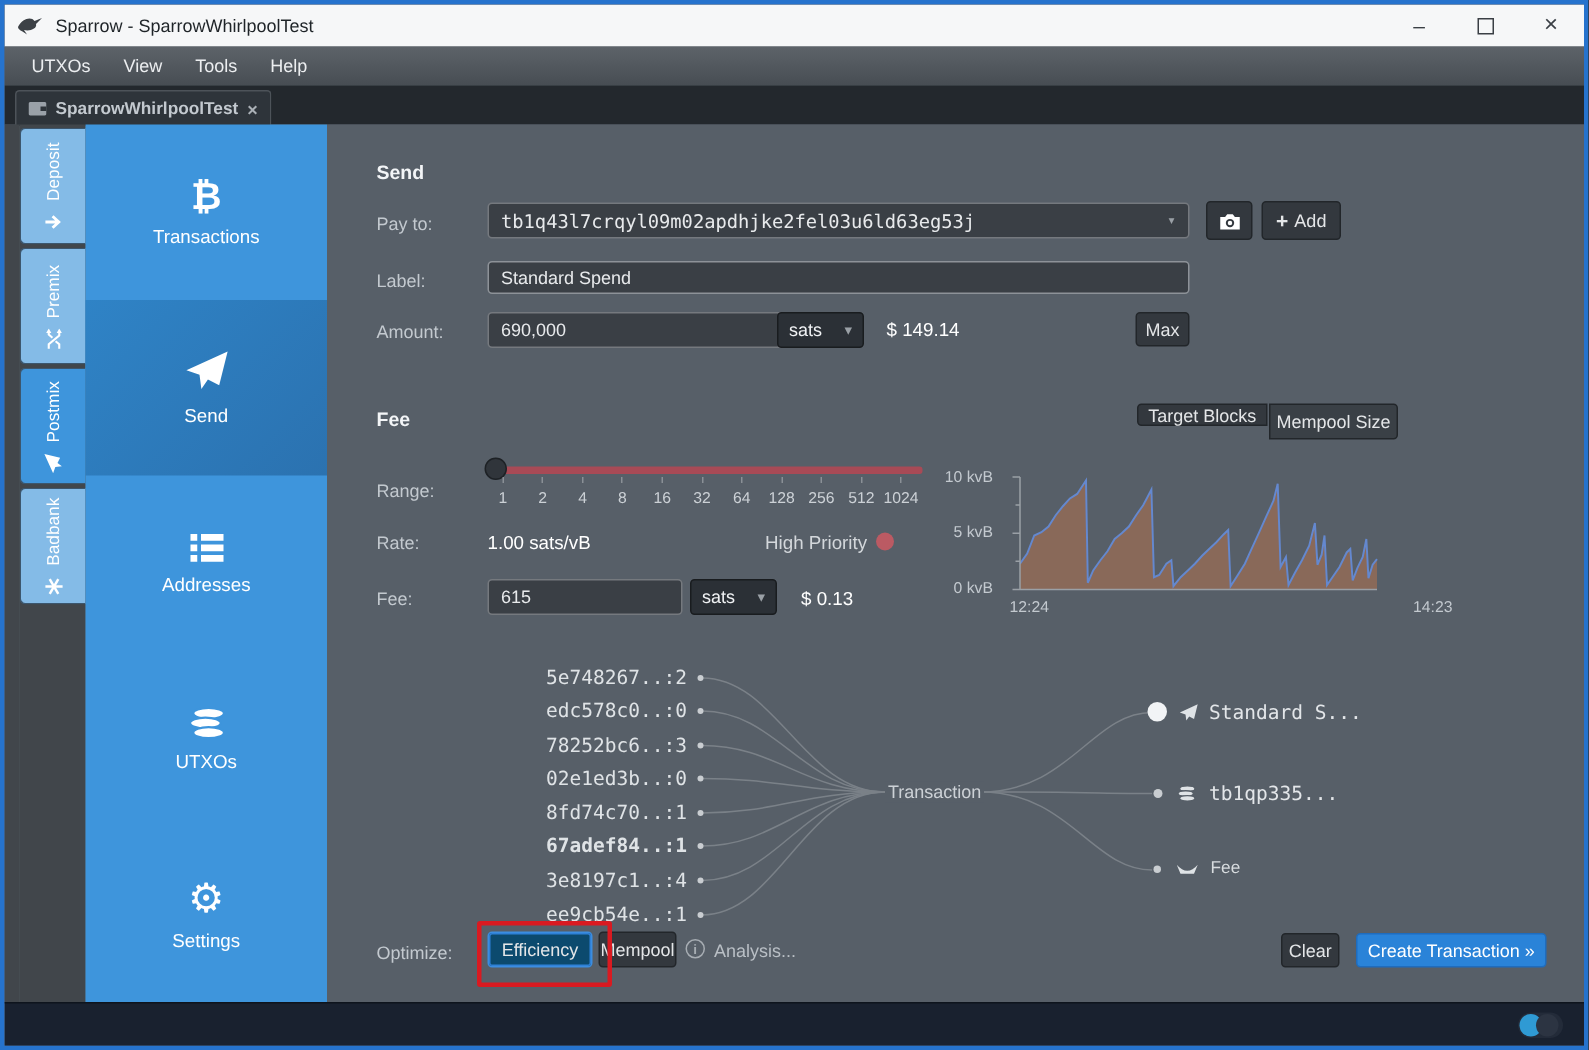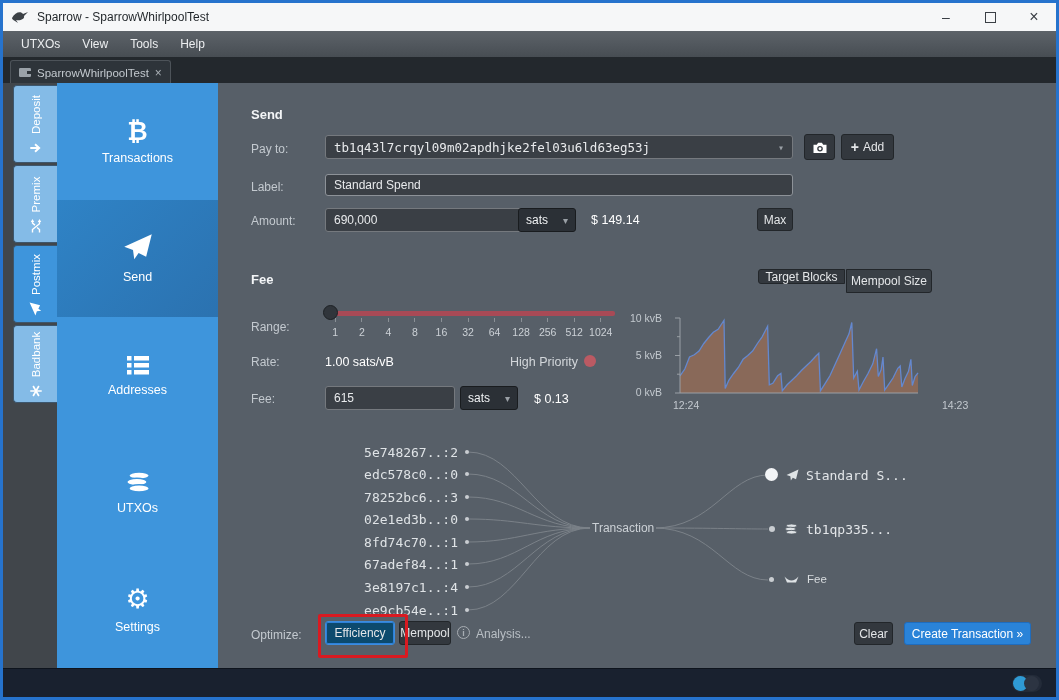--- a/index.html
+++ b/index.html
@@ -8,21 +8,21 @@
   
   .titlebar{position:absolute;left:0;top:0;width:1053px;height:28px;background:#f6f7f8;display:flex;align-items:center;}
   .title-text{font-size:12px;color:#1f2428;margin-left:8px;}
   .winctl{position:absolute;top:0;height:28px;width:44px;display:flex;align-items:center;justify-content:center;color:#3a3f45;font-size:14px;cursor:default;}
   .maxbox{width:9px;height:9px;border:1.4px solid #3a3f45;}
   
   .menubar{position:absolute;left:0;top:28px;width:1053px;height:26px;background:linear-gradient(#5d6369,#474d53);display:flex;align-items:center;gap:22px;padding-left:18px;box-sizing:border-box;}
   .menu-item{font-size:12px;color:#eceef0;}
   
   .tabbar{position:absolute;left:0;top:54px;width:1053px;height:26px;background:#23282d;}
-  .wtab{position:absolute;left:7px;top:3px;height:23px;background:#2e343a;border:1px solid #4d5359;border-bottom:none;border-radius:3px 3px 0 0;display:flex;align-items:center;gap:6px;padding:0 8px;}
+  .wtab{position:absolute;left:7px;top:3px;height:23px;background:#2e343a;border:1px solid #4d5359;border-bottom:none;border-radius:3px 3px 0 0;display:flex;align-items:center;gap:6px;padding:0 8px;font-weight:bold;}
   .wtab-label{font-size:11.5px;color:#c3c9cf;}
   .wtab-close{font-size:12px;color:#aab0b6;}
   
   .leftstrip{position:absolute;left:0;top:80px;width:10px;height:585px;background:#41464b;}
   .accttabs{position:absolute;left:10px;top:80px;width:44px;height:585px;background:#41464b;}
   .acct-tab{position:absolute;left:0;width:44px;height:78px;background:#84bbe7;border-radius:4px 0 0 4px;border:1px solid #3c566d;border-right:none;box-sizing:border-box;overflow:hidden;}
   .acct-tab.selected{background:#3e95dc;}
   .acct-rot{position:absolute;width:78px;height:44px;left:-17px;top:17px;transform:rotate(-90deg);display:flex;align-items:center;justify-content:center;gap:7px;}
   .acct-label{font-size:11.5px;color:#fff;}
   
@@ -301,21 +301,21 @@
         <path d="M206,85 C270,85 290,86 320,86"></path>
         <path d="M206,85 C265,85 280,137 320,137"></path>
       </g>
     </svg>
 
     <div class="in-row mono" style="top:362px;">5e748267..:2</div>
     <div class="in-row mono" style="top:384px;">edc578c0..:0</div>
     <div class="in-row mono" style="top:407px;">78252bc6..:3</div>
     <div class="in-row mono" style="top:429px;">02e1ed3b..:0</div>
     <div class="in-row mono" style="top:452px;">8fd74c70..:1</div>
-    <div class="in-row mono" style="top:474px;">67adef84..:1</div>
+    <div class="in-row mono" style="top:474px;font-weight:bold;">67adef84..:1</div>
     <div class="in-row mono" style="top:497px;">3e8197c1..:4</div>
     <div class="in-row mono" style="top:520px;">ee9cb54e..:1</div>
 
     <div class="dot" style="left:247px;top:367px;width:4px;height:4px;background:#c9cdd1;"></div>
     <div class="dot" style="left:247px;top:389px;width:4px;height:4px;background:#c9cdd1;"></div>
     <div class="dot" style="left:247px;top:412px;width:4px;height:4px;background:#c9cdd1;"></div>
     <div class="dot" style="left:247px;top:434px;width:4px;height:4px;background:#c9cdd1;"></div>
     <div class="dot" style="left:247px;top:457px;width:4px;height:4px;background:#c9cdd1;"></div>
     <div class="dot" style="left:247px;top:479px;width:4px;height:4px;background:#c9cdd1;"></div>
     <div class="dot" style="left:247px;top:502px;width:4px;height:4px;background:#c9cdd1;"></div>

